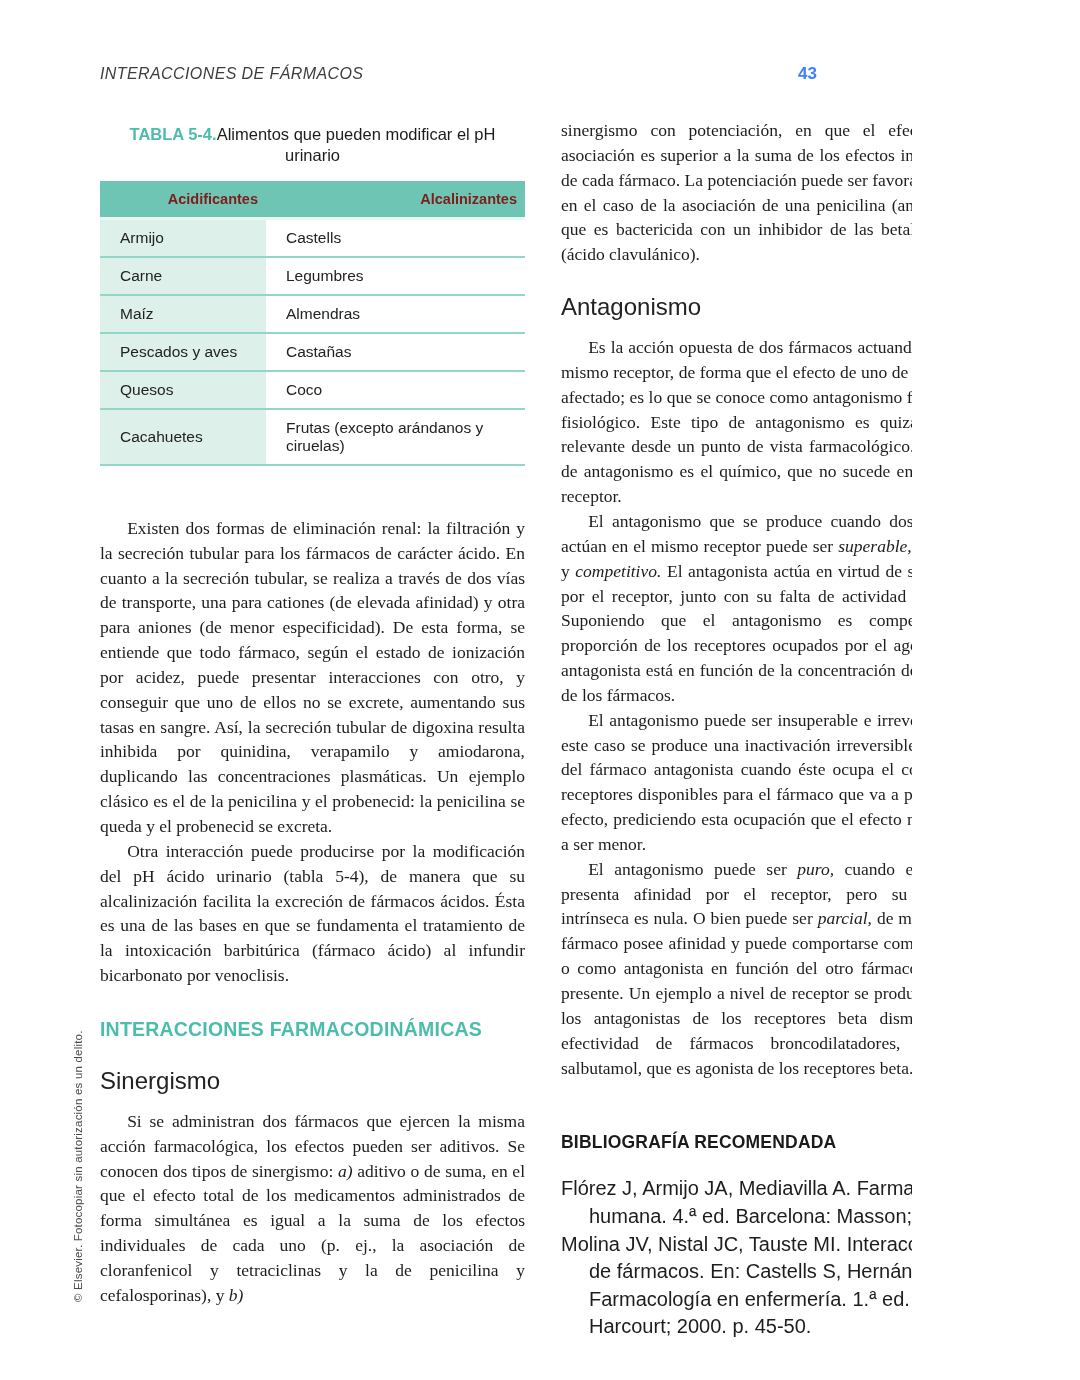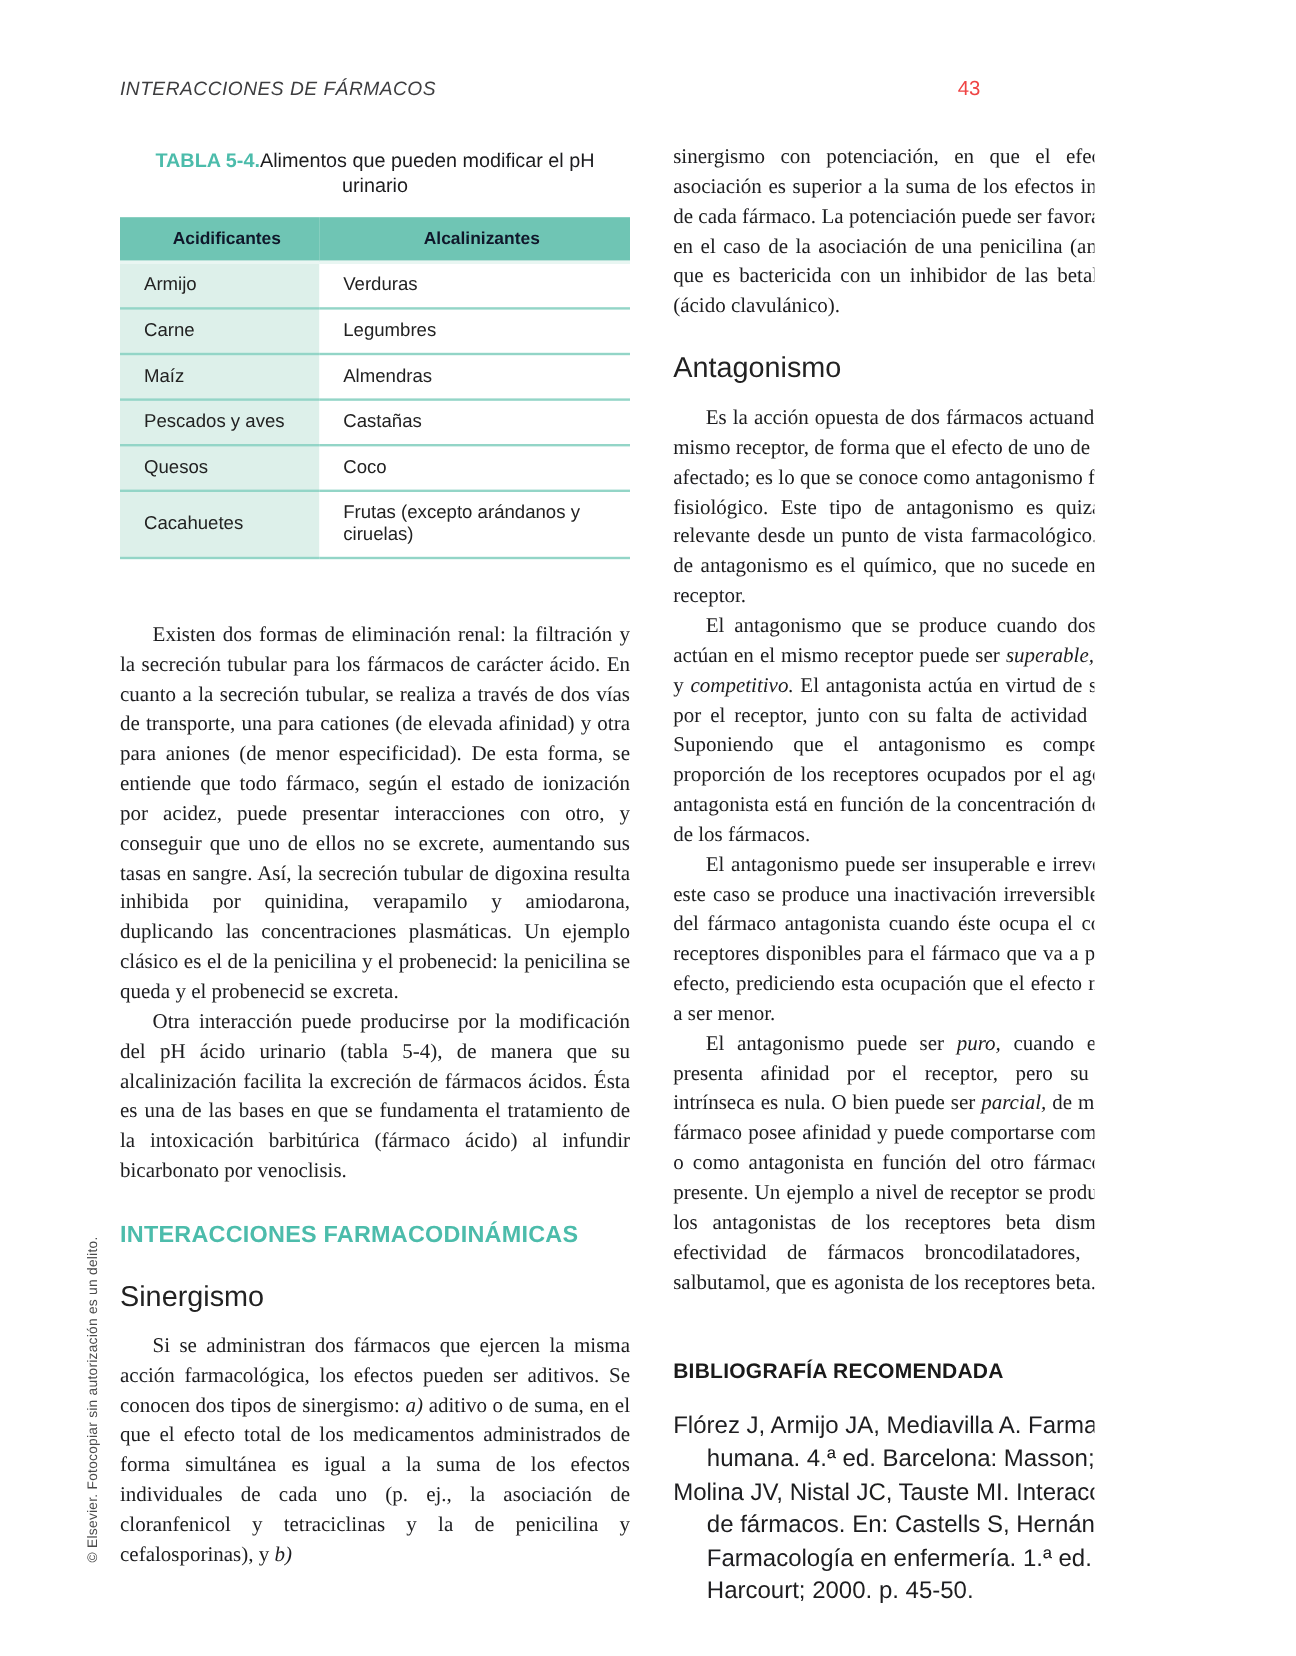--- a/index.html
+++ b/index.html
@@ -16,21 +16,21 @@
   .running-head {
     position:absolute; top:64px; left:100px; right:95px;
     display:flex; justify-content:space-between; align-items:baseline;
   }
   .head-title {
     font-family:"Liberation Sans", sans-serif;
     font-style:italic; font-size:16px; color:#3d3d3f; letter-spacing:.4px;
   }
   .page-num {
     font-family:"Liberation Sans", sans-serif;
-    font-weight:normal; font-size:17px; color:#ef4444;
+    font-weight:bold; font-size:17px; color:#3b82f6;
   }
 
   
   .columns {
     position:absolute; top:118px; left:100px; width:886px;
     display:flex; gap:36px;
   }
   .col { width:425px; }
 
   
@@ -43,22 +43,22 @@
   }
   .tbl-label { color:var(--teal-accent,#4cbcab); font-weight:bold; }
 
   table.food {
     width:100%; border-collapse:collapse;
     font-family:"Liberation Sans", sans-serif;
     font-size:15.5px; color:#222;
   }
   table.food th {
     background:var(--header-bg,#6fc5b4);
-    text-align:center; font-size:14.5px; font-weight:bold;
-    padding:10px 8px 10px 20px; color:#0f172a;
+    text-align:right; font-size:14.5px; font-weight:bold;
+    padding:10px 8px 10px 20px; color:#7f1d1d;
   }
   table.food td { padding:9px 8px 9px 20px; border-top:2px solid var(--divider,#93d5c7); }
   table.food tbody tr:first-child td { border-top:3px solid #e9f6f2; }
   table.food tbody tr:last-child td { border-bottom:2px solid var(--divider,#93d5c7); }
   table.food td.acid { background:var(--cell-bg,#ddf0ea); width:138px; }
 
   
   .body-text p {
     margin:0; font-size:17.5px; line-height:1.42;
     text-align:justify; color:#1d1d1f;
@@ -119,21 +119,21 @@
         <table class="food">
           <thead>
               <tr id="tbl-head-row">
                 <th>Acidificantes</th>
                 <th>Alcalinizantes</th>
               </tr>
             </thead>
           <tbody id="tbl-body">
               <tr>
                 <td class="acid">Armijo</td>
-                <td>Verduras</td>
+                <td>Castells</td>
               </tr>
               <tr>
                 <td class="acid">Carne</td>
                 <td>Legumbres</td>
               </tr>
               <tr>
                 <td class="acid">Maíz</td>
                 <td>Almendras</td>
               </tr>
               <tr>

